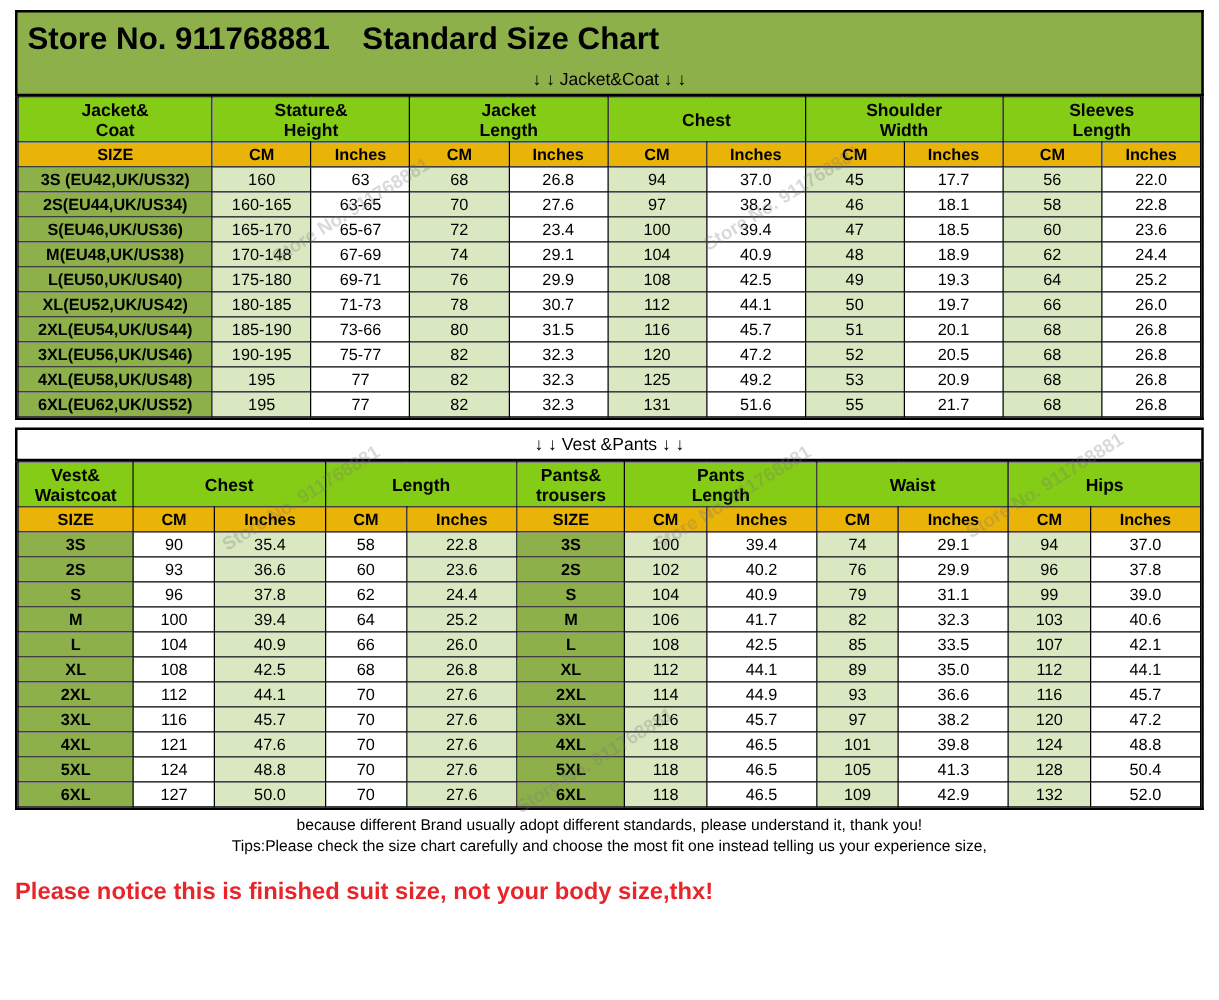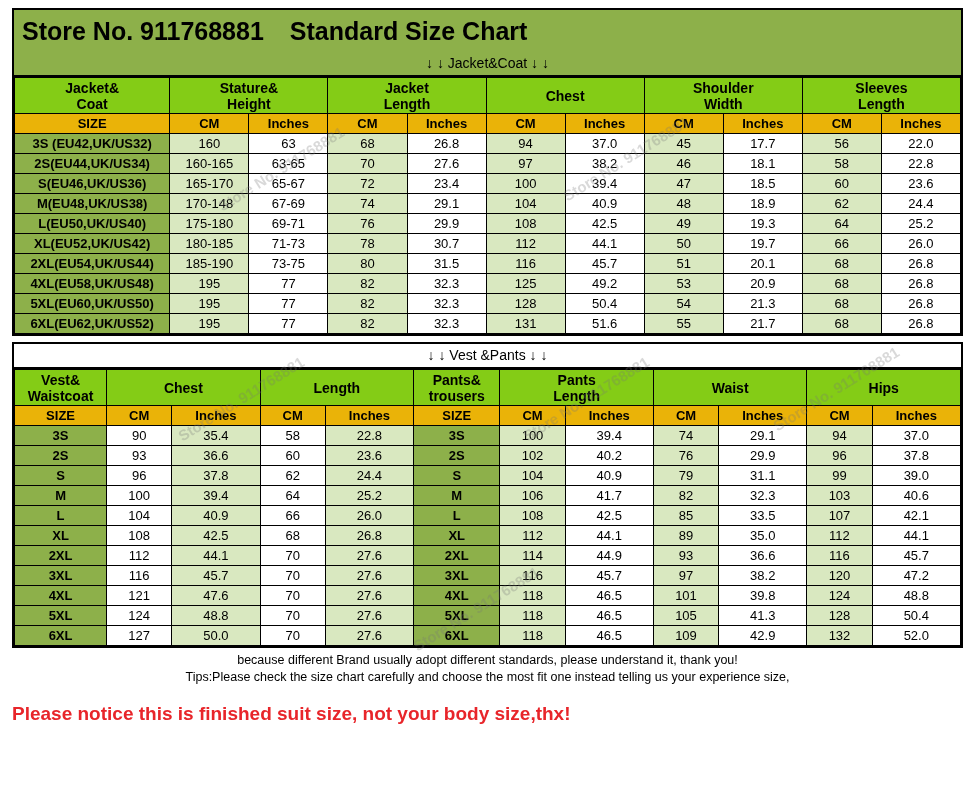--- a/index.html
+++ b/index.html
@@ -283,53 +283,53 @@
             <td class="alt">112</td>
             <td class="white">44.1</td>
             <td class="alt">50</td>
             <td class="white">19.7</td>
             <td class="alt">66</td>
             <td class="white">26.0</td>
           </tr>
           <tr>
             <td class="lbl">2XL(EU54,UK/US44)</td>
             <td class="alt">185-190</td>
-            <td class="white">73-75</td>
+            <td class="white">73-66</td>
             <td class="alt">80</td>
             <td class="white">31.5</td>
             <td class="alt">116</td>
             <td class="white">45.7</td>
             <td class="alt">51</td>
             <td class="white">20.1</td>
+            <td class="alt">68</td>
+            <td class="white">26.8</td>
+          </tr>
+          <tr>
+            <td class="lbl">3XL(EU56,UK/US46)</td>
+            <td class="alt">190-195</td>
+            <td class="white">75-77</td>
+            <td class="alt">82</td>
+            <td class="white">32.3</td>
+            <td class="alt">120</td>
+            <td class="white">47.2</td>
+            <td class="alt">52</td>
+            <td class="white">20.5</td>
             <td class="alt">68</td>
             <td class="white">26.8</td>
           </tr>
           <tr>
             <td class="lbl">4XL(EU58,UK/US48)</td>
             <td class="alt">195</td>
             <td class="white">77</td>
             <td class="alt">82</td>
             <td class="white">32.3</td>
             <td class="alt">125</td>
             <td class="white">49.2</td>
             <td class="alt">53</td>
             <td class="white">20.9</td>
-            <td class="alt">68</td>
-            <td class="white">26.8</td>
-          </tr>
-          <tr>
-            <td class="lbl">5XL(EU60,UK/US50)</td>
-            <td class="alt">195</td>
-            <td class="white">77</td>
-            <td class="alt">82</td>
-            <td class="white">32.3</td>
-            <td class="alt">128</td>
-            <td class="white">50.4</td>
-            <td class="alt">54</td>
-            <td class="white">21.3</td>
             <td class="alt">68</td>
             <td class="white">26.8</td>
           </tr>
           <tr>
             <td class="lbl">6XL(EU62,UK/US52)</td>
             <td class="alt">195</td>
             <td class="white">77</td>
             <td class="alt">82</td>
             <td class="white">32.3</td>
             <td class="alt">131</td>

